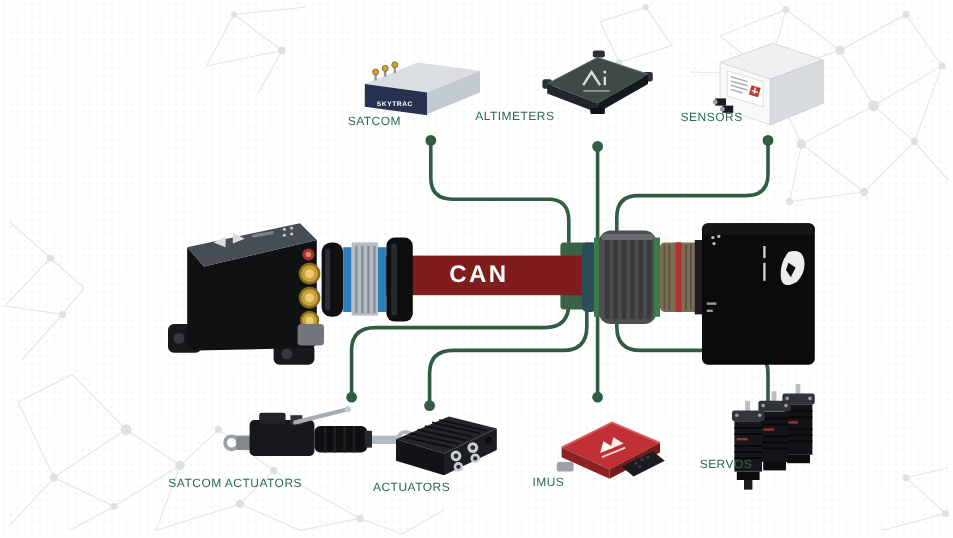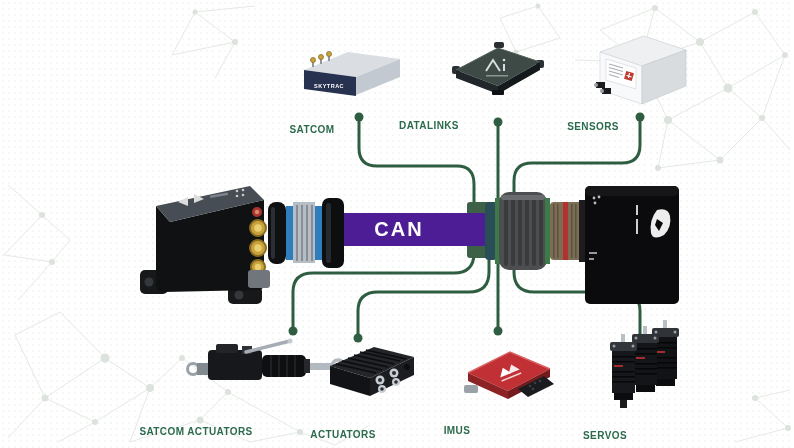--- a/index.html
+++ b/index.html
@@ -10,30 +10,30 @@
   #canvas::before{ 
     content:"";position:absolute;inset:0;z-index:0;pointer-events:none;
     background-image:radial-gradient(circle,rgba(140,165,145,.16) 1px,transparent 1.3px);
     background-size:6px 6px;opacity:.55;
   }
   .abs{position:absolute;}
   svg{display:block;overflow:visible;}
   .mesh{z-index:0;}
   .lines{z-index:1;}
   .can-bar{
-    z-index:2;left:316px;top:213px;width:176px;height:33px;background:#4c1d95;
+    z-index:2;left:316px;top:213px;width:176px;height:33px;background:#7f1d1d;
     display:flex;align-items:center;justify-content:center;
   }
   .can-text{
     color:#ffffff;font-weight:800;font-size:20px;letter-spacing:2px;padding-right:10px;
   }
   .device{z-index:3;}
   .comp-label{
     z-index:4;transform:translateX(-50%);white-space:nowrap;
-    font-weight:700;font-size:10px;letter-spacing:.4px;color:#2b6a4d;margin-top:28px;
+    font-weight:400;font-size:10px;letter-spacing:.4px;color:#2b6a4d;
   }
 </style>
 </head>
 <body>
 
 <div id="canvas">
 
   <svg class="abs mesh" width="794" height="448" viewBox="0 0 794 448">
     <g stroke="#e5e9e5" stroke-width="1" fill="none">
       <path d="M655,8 L640,62 M655,8 L700,42 M700,42 L755,12 M755,12 L785,55 M700,42 L728,88 M785,55 L728,88 M640,62 L700,42 M640,62 L668,120 M728,88 L668,120 M728,88 L762,118 M785,55 L762,118 M668,120 L720,160 M762,118 L720,160 M762,118 L790,150 M668,120 L658,168 M720,160 L658,168 M600,30 L655,8 M600,30 L640,62 M575,60 L640,62"></path>
@@ -305,20 +305,20 @@
       <rect x="4" y="37" width="23" height="1.5" fill="#060708"></rect>
         <rect x="4" y="42" width="23" height="1.5" fill="#060708"></rect>
       <rect x="4" y="47" width="23" height="1.5" fill="#060708"></rect>
         <rect x="6" y="31" width="9" height="2" fill="#a32c2c"></rect>
       <rect x="6" y="59" width="19" height="7" fill="#0b0c0d"></rect>
       <rect x="12" y="66" width="7" height="8" fill="#1a1c1e"></rect>
     </g>
   </svg>
 
   <div class="abs comp-label" style="left:312px;top:96px">SATCOM</div>
-  <div class="abs comp-label" style="left:429px;top:92px">DATALINKS</div>
+  <div class="abs comp-label" style="left:429px;top:92px">ALTIMETERS</div>
   <div class="abs comp-label" style="left:593px;top:93px">SENSORS</div>
   <div class="abs comp-label" style="left:196px;top:398px">SATCOM ACTUATORS</div>
   <div class="abs comp-label" style="left:343px;top:401px">ACTUATORS</div>
   <div class="abs comp-label" style="left:457px;top:397px">IMUS</div>
-  <div class="abs comp-label" style="left:605px;top:402px">SERVOS</div>
+  <div class="abs comp-label" style="left:605px;top:382px">SERVOS</div>
 
 </div>
 
 </body></html>

